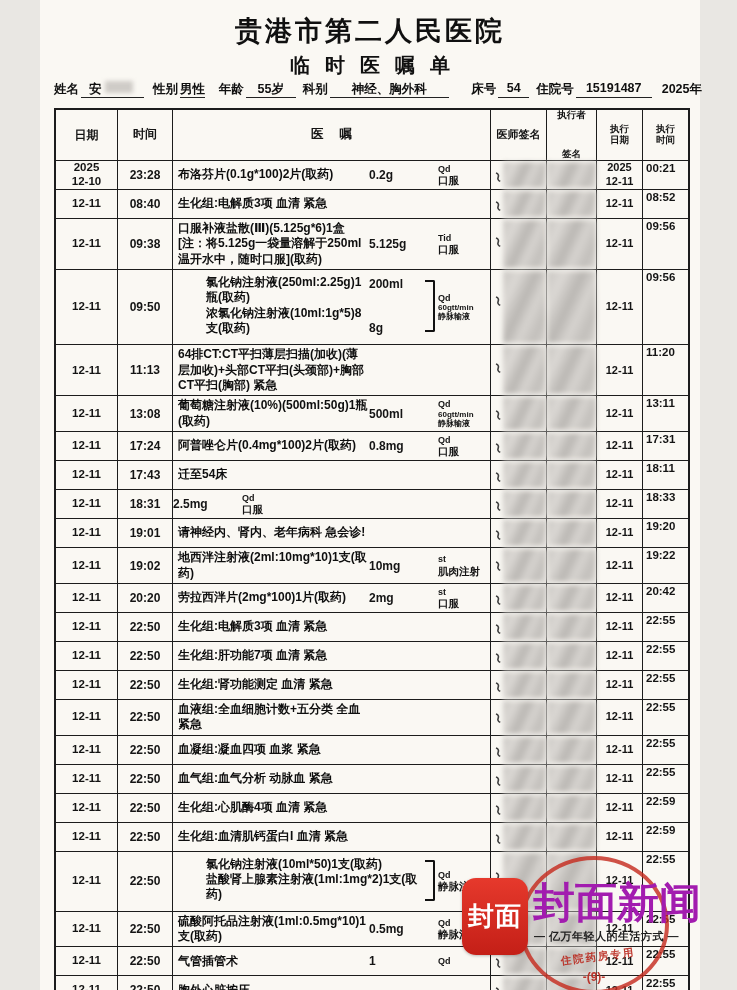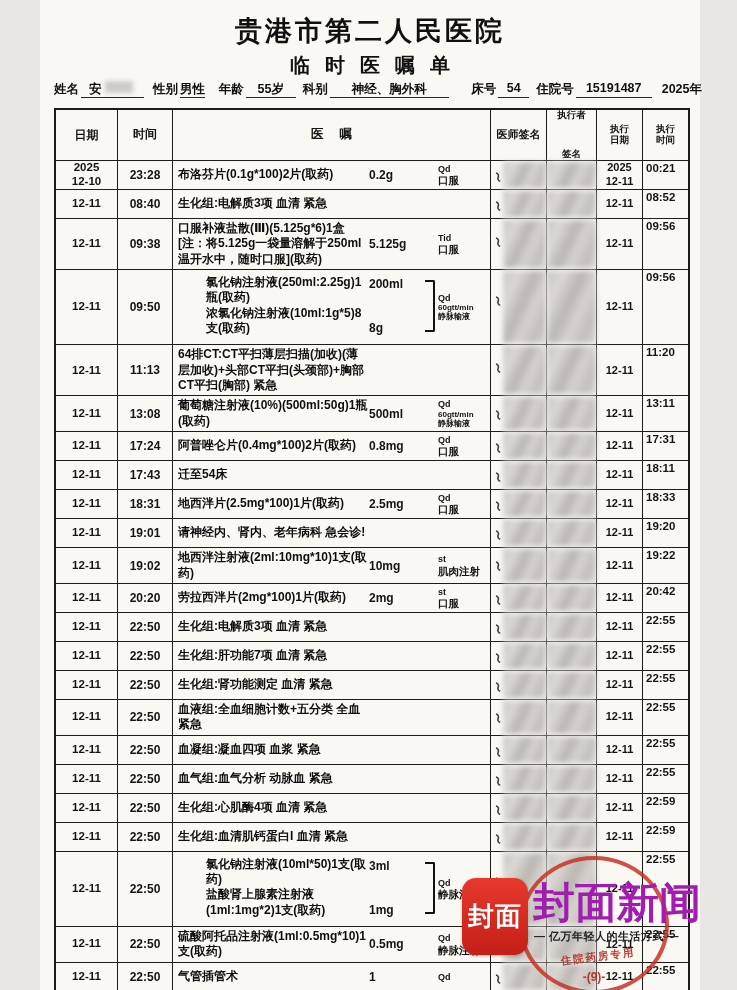--- a/index.html
+++ b/index.html
@@ -361,23 +361,20 @@
             <span class="dline">12-11</span>
           </div>
           <div class="cell c-etime">18:11</div>
         </div>
         <div class="trow">
           <div class="cell c-date">
             <span class="dline">12-11</span>
           </div>
           <div class="cell c-time">18:31</div>
           <div class="cell c-order">
-            <div class="ord-text">
-              <div class="ord-line">地西泮片(2.5mg*100)1片(取药)</div>
-            </div>
             <div class="dose-col">
               <span class="dose">2.5mg</span>
             </div>
             <div class="bracket-col"></div>
             <div class="freq-col">
               <div class="freq-en">Qd</div>
               <div class="freq-cn">口服</div>
             </div>
           </div>
           <div class="cell c-dsign">
@@ -697,24 +694,20 @@
         </div>
         <div class="trow multi">
           <div class="cell c-date">
             <span class="dline">12-11</span>
           </div>
           <div class="cell c-time">22:50</div>
           <div class="cell c-order">
             <div class="ord-text">
               <div class="ord-line">氯化钠注射液(10ml*50)1支(取药)</div>
               <div class="ord-line">盐酸肾上腺素注射液(1ml:1mg*2)1支(取药)</div>
-            </div>
-            <div class="dose-col">
-              <span class="dose">3ml</span>
-              <span class="dose">1mg</span>
             </div>
             <div class="bracket-col">
               <div class="bracket"></div>
             </div>
             <div class="freq-col">
               <div class="freq-en">Qd</div>
               <div class="freq-cn">静脉注射</div>
             </div>
           </div>
           <div class="cell c-dsign">

